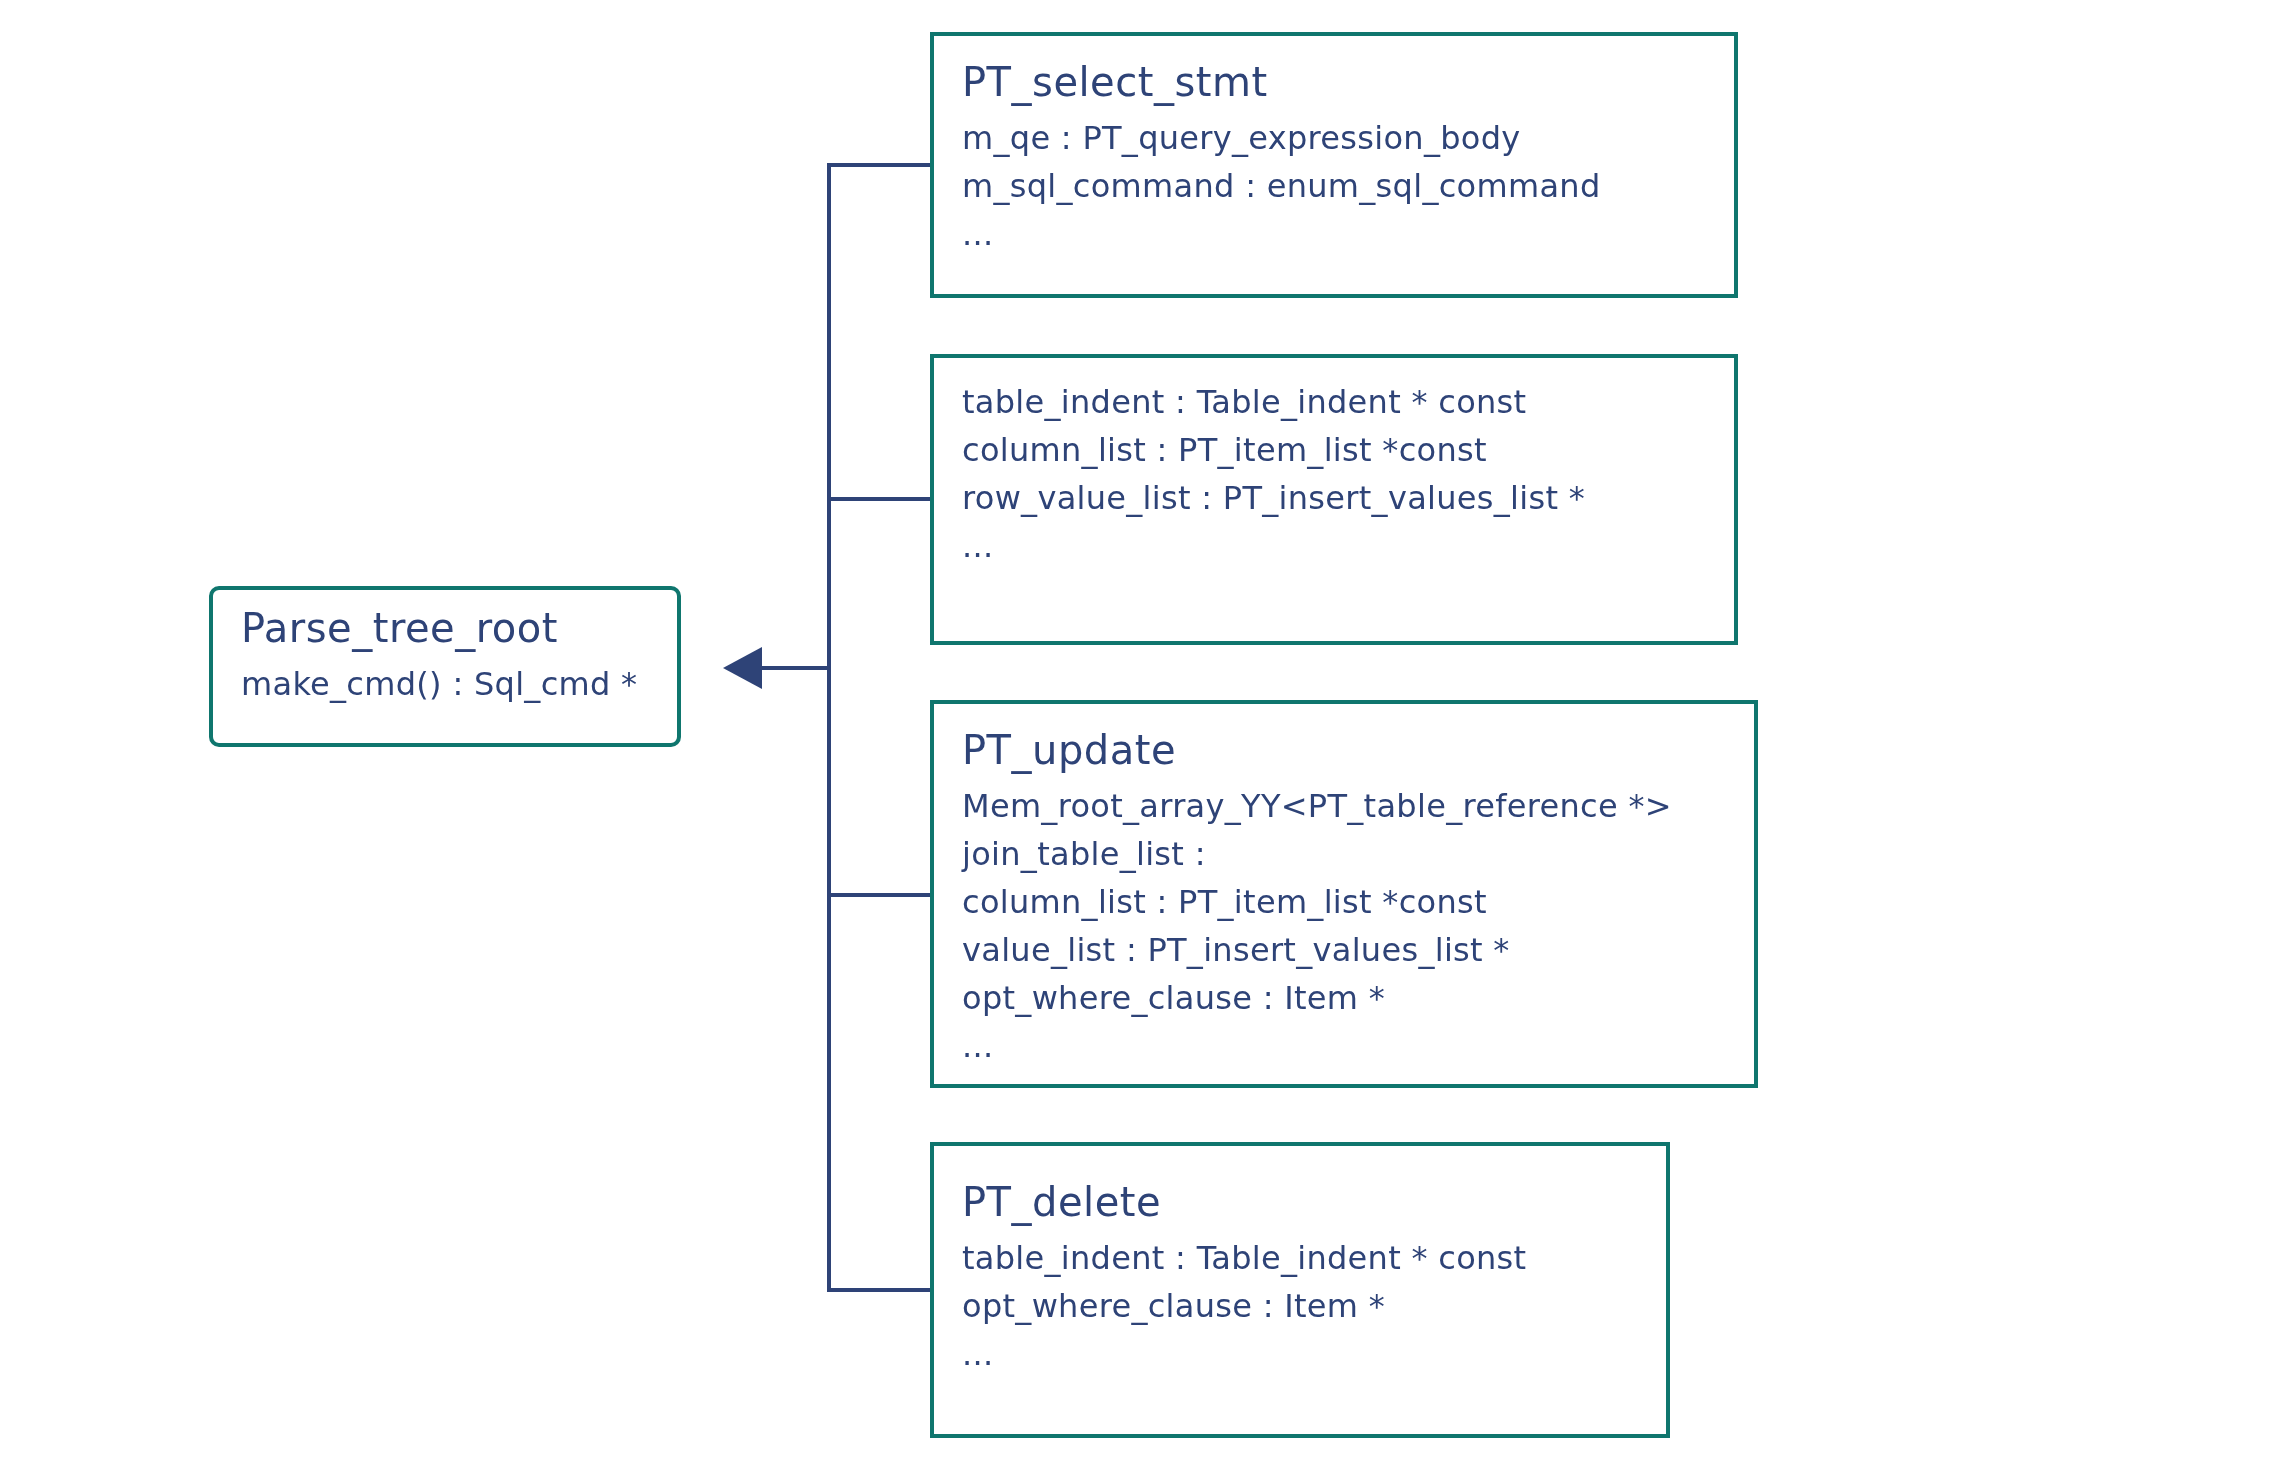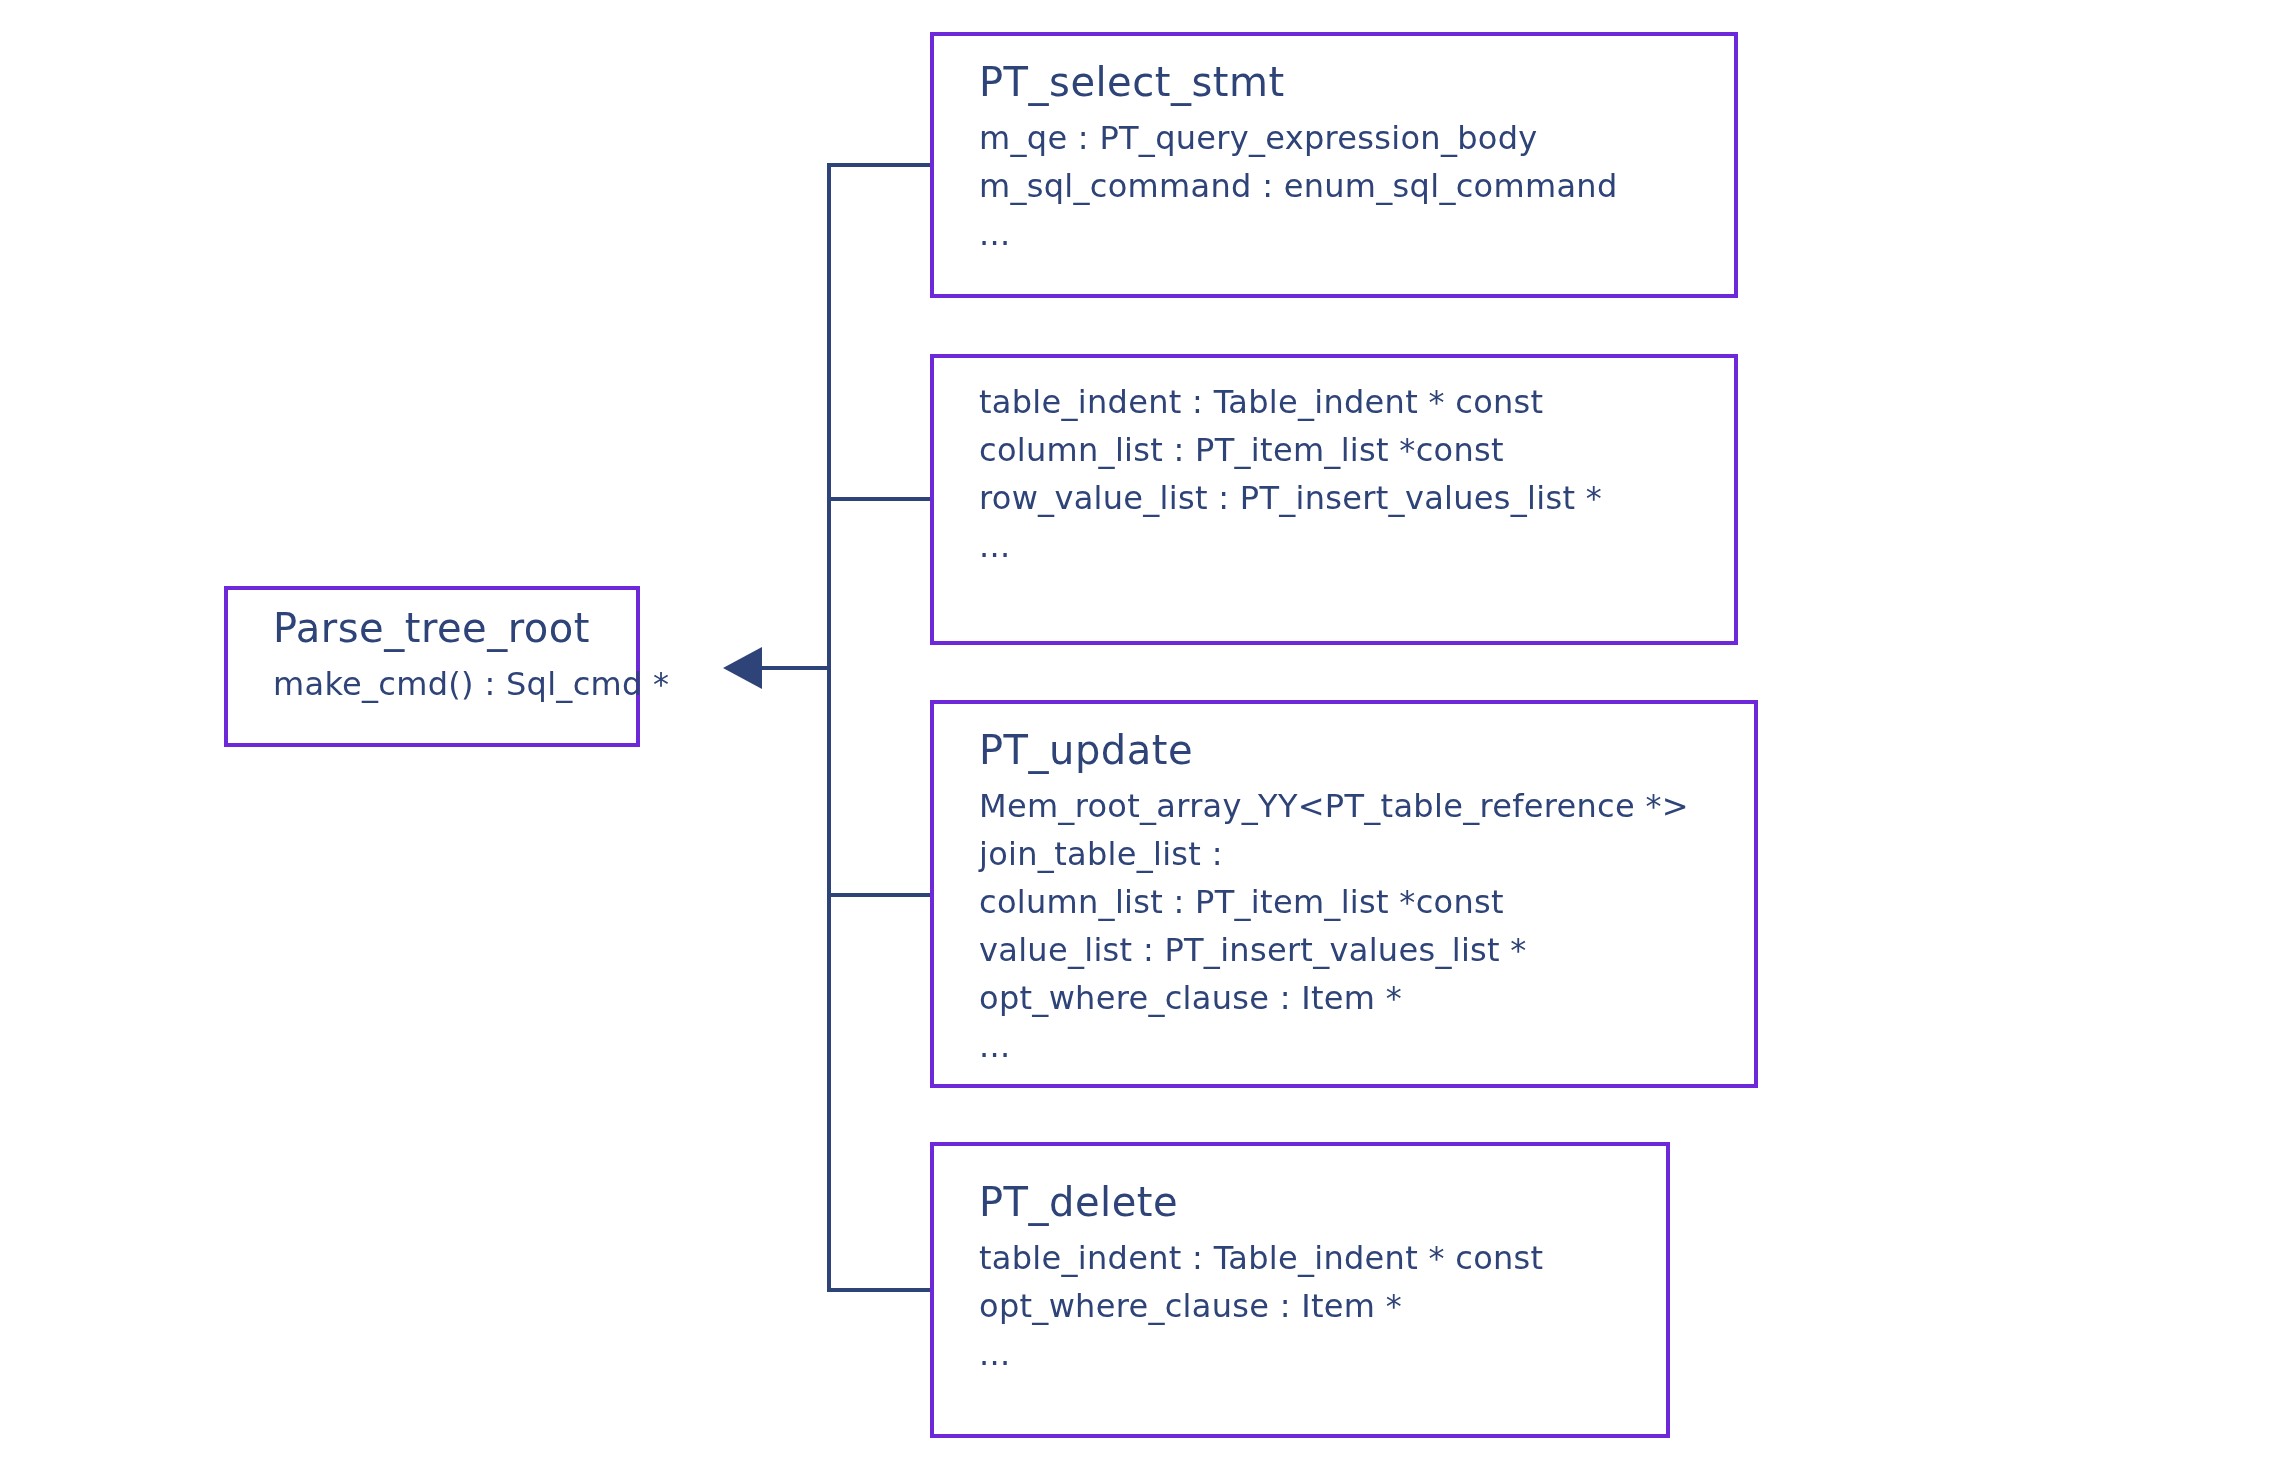--- a/index.html
+++ b/index.html
@@ -12,39 +12,39 @@
     width: 2284px;
     height: 1480px;
     background: #ffffff;
     overflow: hidden;
     font-family: "DejaVu Sans", sans-serif;
     color: #2e4377;
   }
   .uml-box {
     position: absolute;
     box-sizing: border-box;
-    border: 4px solid #6d28d9;
+    border: 4px solid #0f766e;
     background: #ffffff;
-    padding: 20px 10px 0 45px;
+    padding: 20px 10px 0 28px;
   }
   .uml-title {
     font-size: 40px;
     line-height: 52px;
     margin-bottom: 6px;
     letter-spacing: 0.5px;
     white-space: nowrap;
   }
   .uml-member {
     font-size: 32px;
     line-height: 48px;
     letter-spacing: 0.3px;
     white-space: nowrap;
   }
   
-  .box-parse  { left: 224px;  top: 586px;  width: 416px; height: 161px; padding-top: 12px; }
+  .box-parse  { left: 209px;  top: 586px;  width: 472px; height: 161px; padding-top: 12px; border-radius: 10px; }
   .box-select { left: 930px;  top: 32px;   width: 808px; height: 266px; }
   .box-insert { left: 930px;  top: 354px;  width: 808px; height: 291px; }
   .box-update { left: 930px;  top: 700px;  width: 828px; height: 388px; }
   .box-delete { left: 930px;  top: 1142px; width: 740px; height: 296px; padding-top: 30px; }
 
   
   .line {
     position: absolute;
     background: #2e4377;
   }

